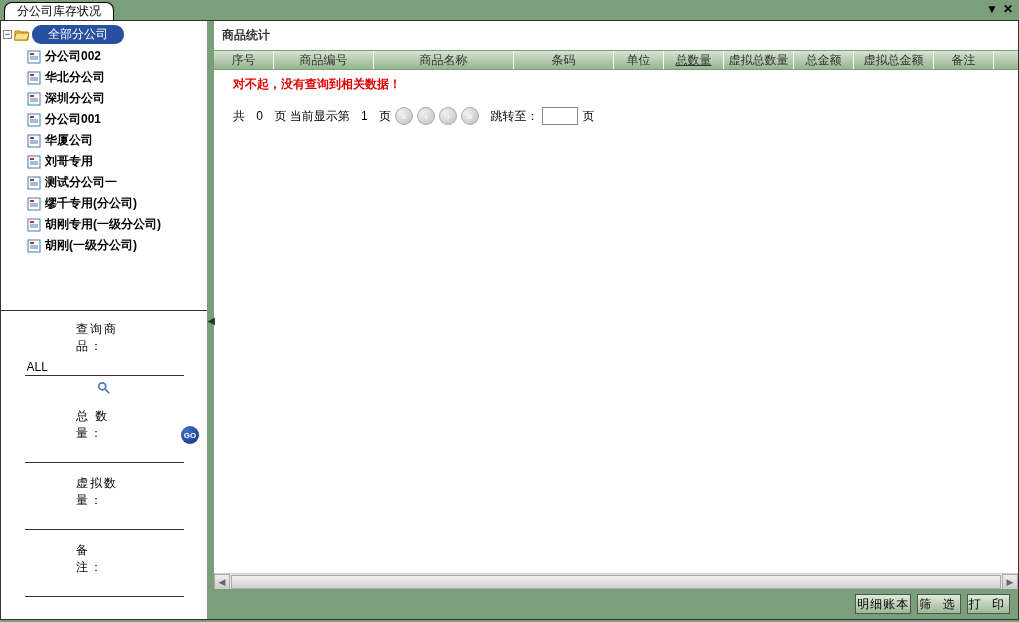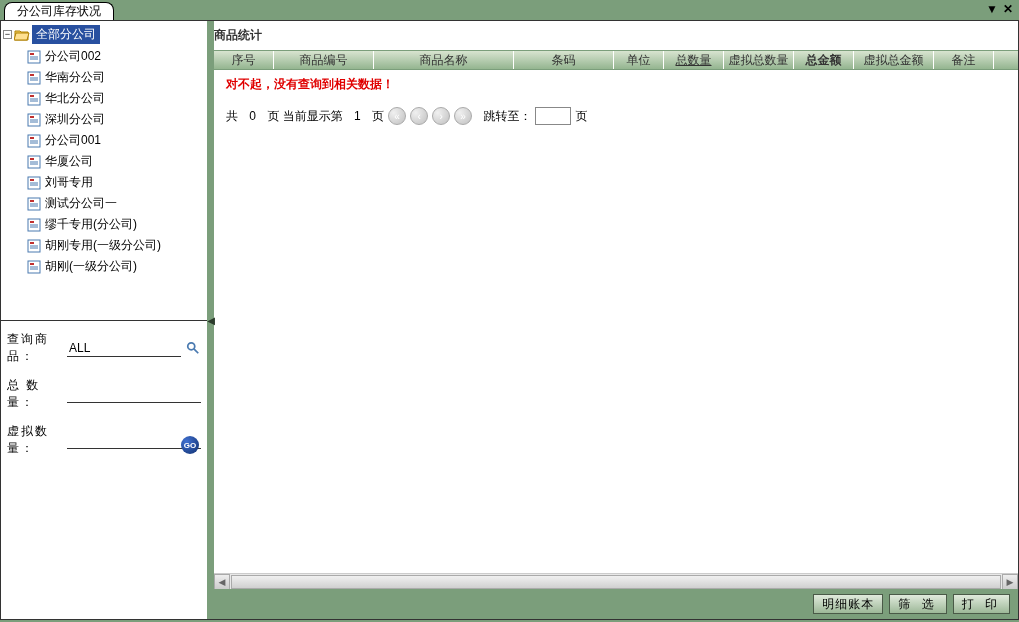--- a/index.html
+++ b/index.html
@@ -87,24 +87,26 @@
       background: #fff;
     }
     .folder-icon {
       width: 16px;
       height: 14px;
       display: inline-block;
     }
     .tree-root-label {
       background: #2850A0;
       color: #fff;
-      padding: 1px 4px;
+      padding: 1px 16px;
+      border-radius: 9px;
     }
     .tree-children {
       padding-left: 20px;
+      font-weight: bold;
     }
     .tree-item {
       display: flex;
       align-items: center;
       gap: 3px;
       padding: 2px 0;
       cursor: pointer;
     }
     .tree-item-icon {
       width: 16px;
@@ -118,20 +120,21 @@
     .search-area {
       padding: 10px 6px;
       flex: 1;
       position: relative;
     }
     .search-row {
       display: flex;
       align-items: center;
       margin-bottom: 12px;
       gap: 4px;
+      flex-direction: column;
     }
     .search-label {
       width: 56px;
       text-align: left;
       letter-spacing: 2px;
     }
     .search-input {
       flex: 1;
       border: none;
       border-bottom: 1px solid #333;
@@ -185,21 +188,21 @@
       color: #2a3a2a;
       font-size: 10px;
     }
     .right-panel {
       flex: 1;
       display: flex;
       flex-direction: column;
       background: #fff;
     }
     .content-title {
-      padding: 6px 0;
+      padding: 6px 8px;
       font-weight: bold;
       color: #333;
     }
     .table-header {
       display: flex;
       background: linear-gradient(#d8e4d0, #94b590);
       border-top: 1px solid #7B9E7B;
       border-bottom: 1px solid #7B9E7B;
       height: 20px;
     }
@@ -207,21 +210,21 @@
       border-right: 1px solid #fff;
       display: flex;
       align-items: center;
       justify-content: center;
       font-size: 12px;
       color: #333;
       text-align: center;
     }
     .table-body {
       flex: 1;
-      padding: 6px 12px;
+      padding: 6px 19px;
       overflow: auto;
     }
     .error-msg {
       color: #e00000;
       font-weight: bold;
       margin-bottom: 14px;
     }
     .pagination {
       display: flex;
       align-items: center;
@@ -277,21 +280,21 @@
       height: 30px;
       display: flex;
       align-items: center;
       justify-content: flex-end;
       padding: 0 8px;
       gap: 6px;
     }
     .footer-btn {
       background: linear-gradient(#e0eadc, #9db898);
       border: 1px solid #4a5a48;
-      padding: 2px 8px;
+      padding: 2px 1px;
       font-size: 12px;
       cursor: pointer;
       letter-spacing: 4px;
       text-align: center;
       height: 20px;
       display: flex;
       align-items: center;
     }
     .footer-btn-wide { letter-spacing: 1px; }
   </style>
@@ -337,30 +340,20 @@
             <span>分公司002</span>
           </div>
           <div class="tree-item">
             <span class="connector"></span>
             <span class="tree-item-icon"><svg viewBox="0 0 16 14" width="16" height="14">
                 <rect x="2" y="1" width="12" height="12" fill="#fff" stroke="#4a7ab0"></rect>
                 <rect x="4" y="3" width="4" height="2" fill="#c03030"></rect>
                 <line x1="4" y1="7" x2="12" y2="7" stroke="#4a7ab0"></line>
                 <line x1="4" y1="9" x2="12" y2="9" stroke="#4a7ab0"></line>
               </svg></span>
-            <span>华南分公司</span>
-          </div>
-          <div class="tree-item">
-            <span class="connector"></span>
-            <span class="tree-item-icon"><svg viewBox="0 0 16 14" width="16" height="14">
-                <rect x="2" y="1" width="12" height="12" fill="#fff" stroke="#4a7ab0"></rect>
-                <rect x="4" y="3" width="4" height="2" fill="#c03030"></rect>
-                <line x1="4" y1="7" x2="12" y2="7" stroke="#4a7ab0"></line>
-                <line x1="4" y1="9" x2="12" y2="9" stroke="#4a7ab0"></line>
-              </svg></span>
             <span>华北分公司</span>
           </div>
           <div class="tree-item">
             <span class="connector"></span>
             <span class="tree-item-icon"><svg viewBox="0 0 16 14" width="16" height="14">
                 <rect x="2" y="1" width="12" height="12" fill="#fff" stroke="#4a7ab0"></rect>
                 <rect x="4" y="3" width="4" height="2" fill="#c03030"></rect>
                 <line x1="4" y1="7" x2="12" y2="7" stroke="#4a7ab0"></line>
                 <line x1="4" y1="9" x2="12" y2="9" stroke="#4a7ab0"></line>
               </svg></span>
@@ -448,20 +441,24 @@
               <line x1="9" y1="9" x2="14" y2="14" stroke="#4a7ab0" stroke-width="2"></line>
             </svg>
         </span>
       </div>
       <div class="search-row">
         <span class="search-label">总 数  量：</span>
         <input class="search-input" value="" style="">
       </div>
       <div class="search-row">
         <span class="search-label">虚拟数量：</span>
+        <input class="search-input" value="" style="">
+      </div>
+      <div class="search-row">
+        <span class="search-label">备  注：</span>
         <input class="search-input" value="" style="">
       </div>
       <div class="go-button">
         <span>GO</span>
       </div>
     </div>
   </div>
 
   <div class="splitter">
     <div class="splitter-handle">
@@ -472,21 +469,21 @@
   <div class="right-panel">
     <div class="content-title">商品统计</div>
     <div class="table-header" id="table-header">
         <div class="th" style="width: 60px;">序号</div>
         <div class="th" style="width: 100px;">商品编号</div>
         <div class="th" style="width: 140px;">商品名称</div>
         <div class="th" style="width: 100px;">条码</div>
         <div class="th" style="width: 50px;">单位</div>
         <div class="th" style="width: 60px; text-decoration: underline;">总数量</div>
         <div class="th" style="width: 70px;">虚拟总数量</div>
-        <div class="th" style="width: 60px; font-weight: bold;">总金额</div>
+        <div class="th" style="width: 60px;">总金额</div>
         <div class="th" style="width: 80px;">虚拟总金额</div>
         <div class="th" style="width: 60px;">备注</div>
       </div>
     <div class="table-body">
       <div class="error-msg">对不起，没有查询到相关数据！</div>
       <div class="pagination">
         <span>共</span>
         <span>&nbsp;</span>
         <span>0</span>
         <span>&nbsp;</span>

